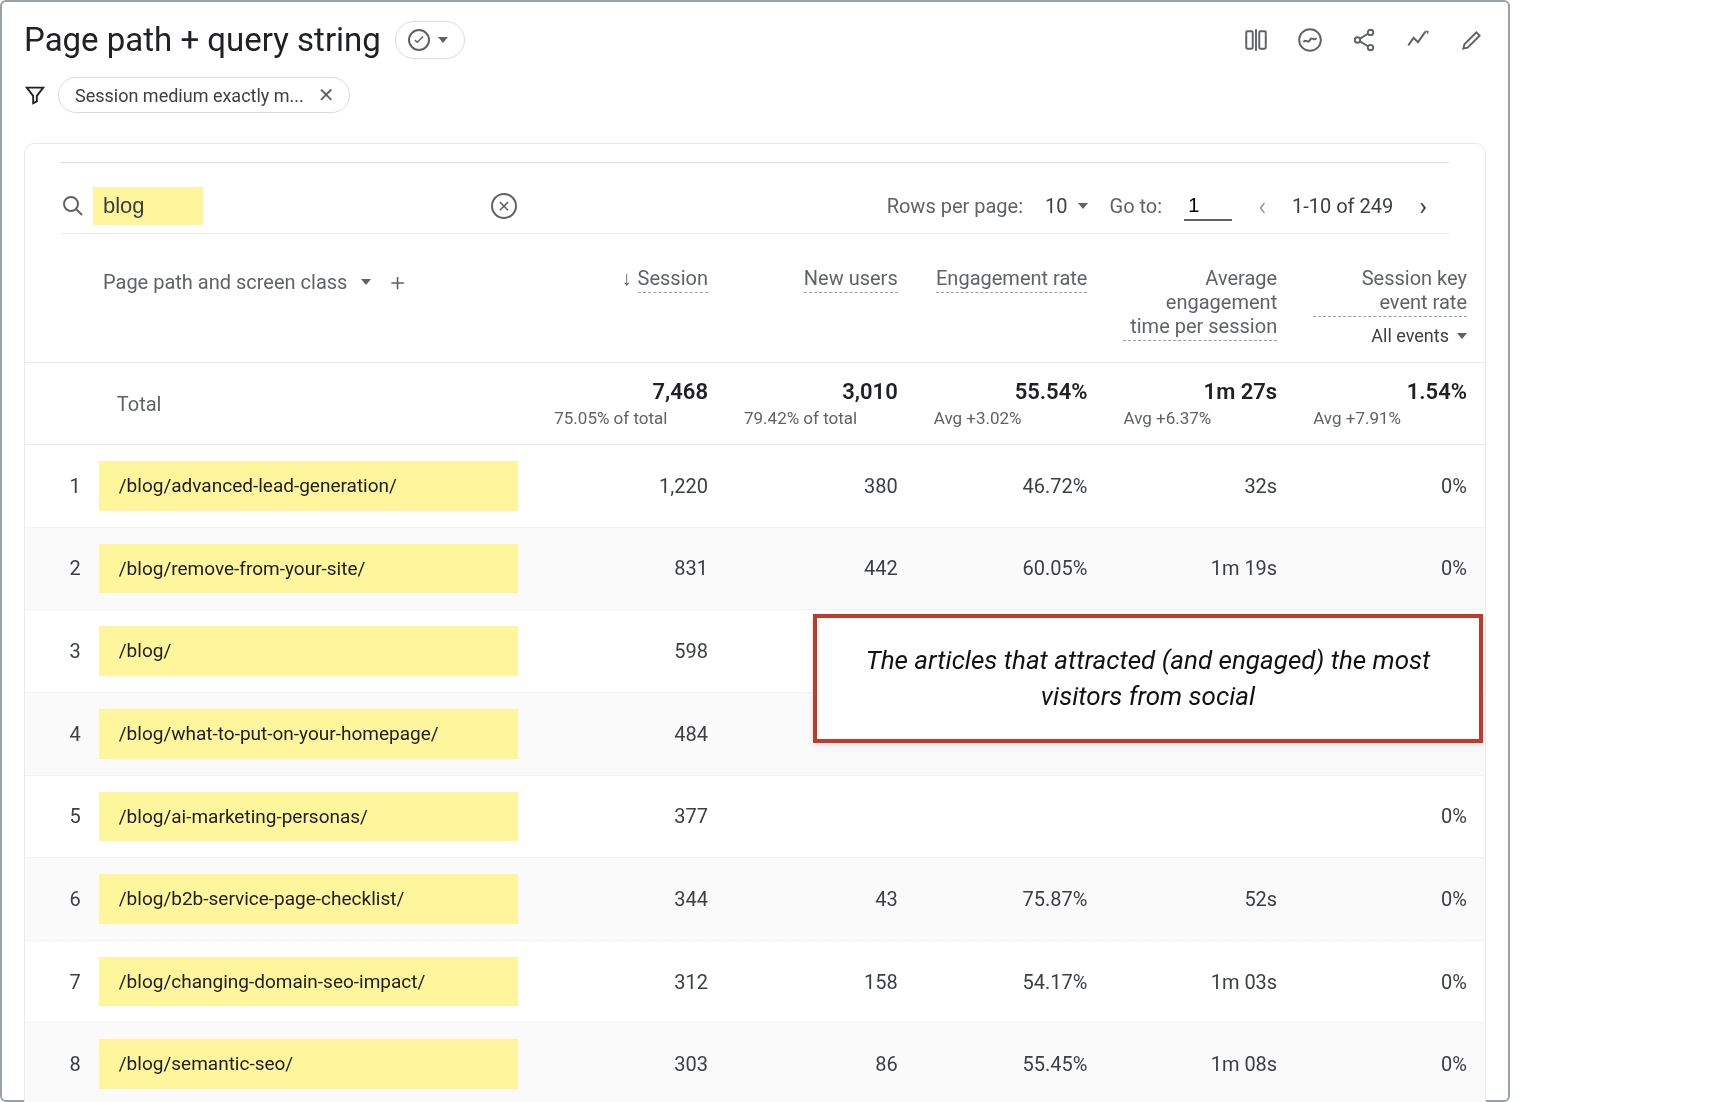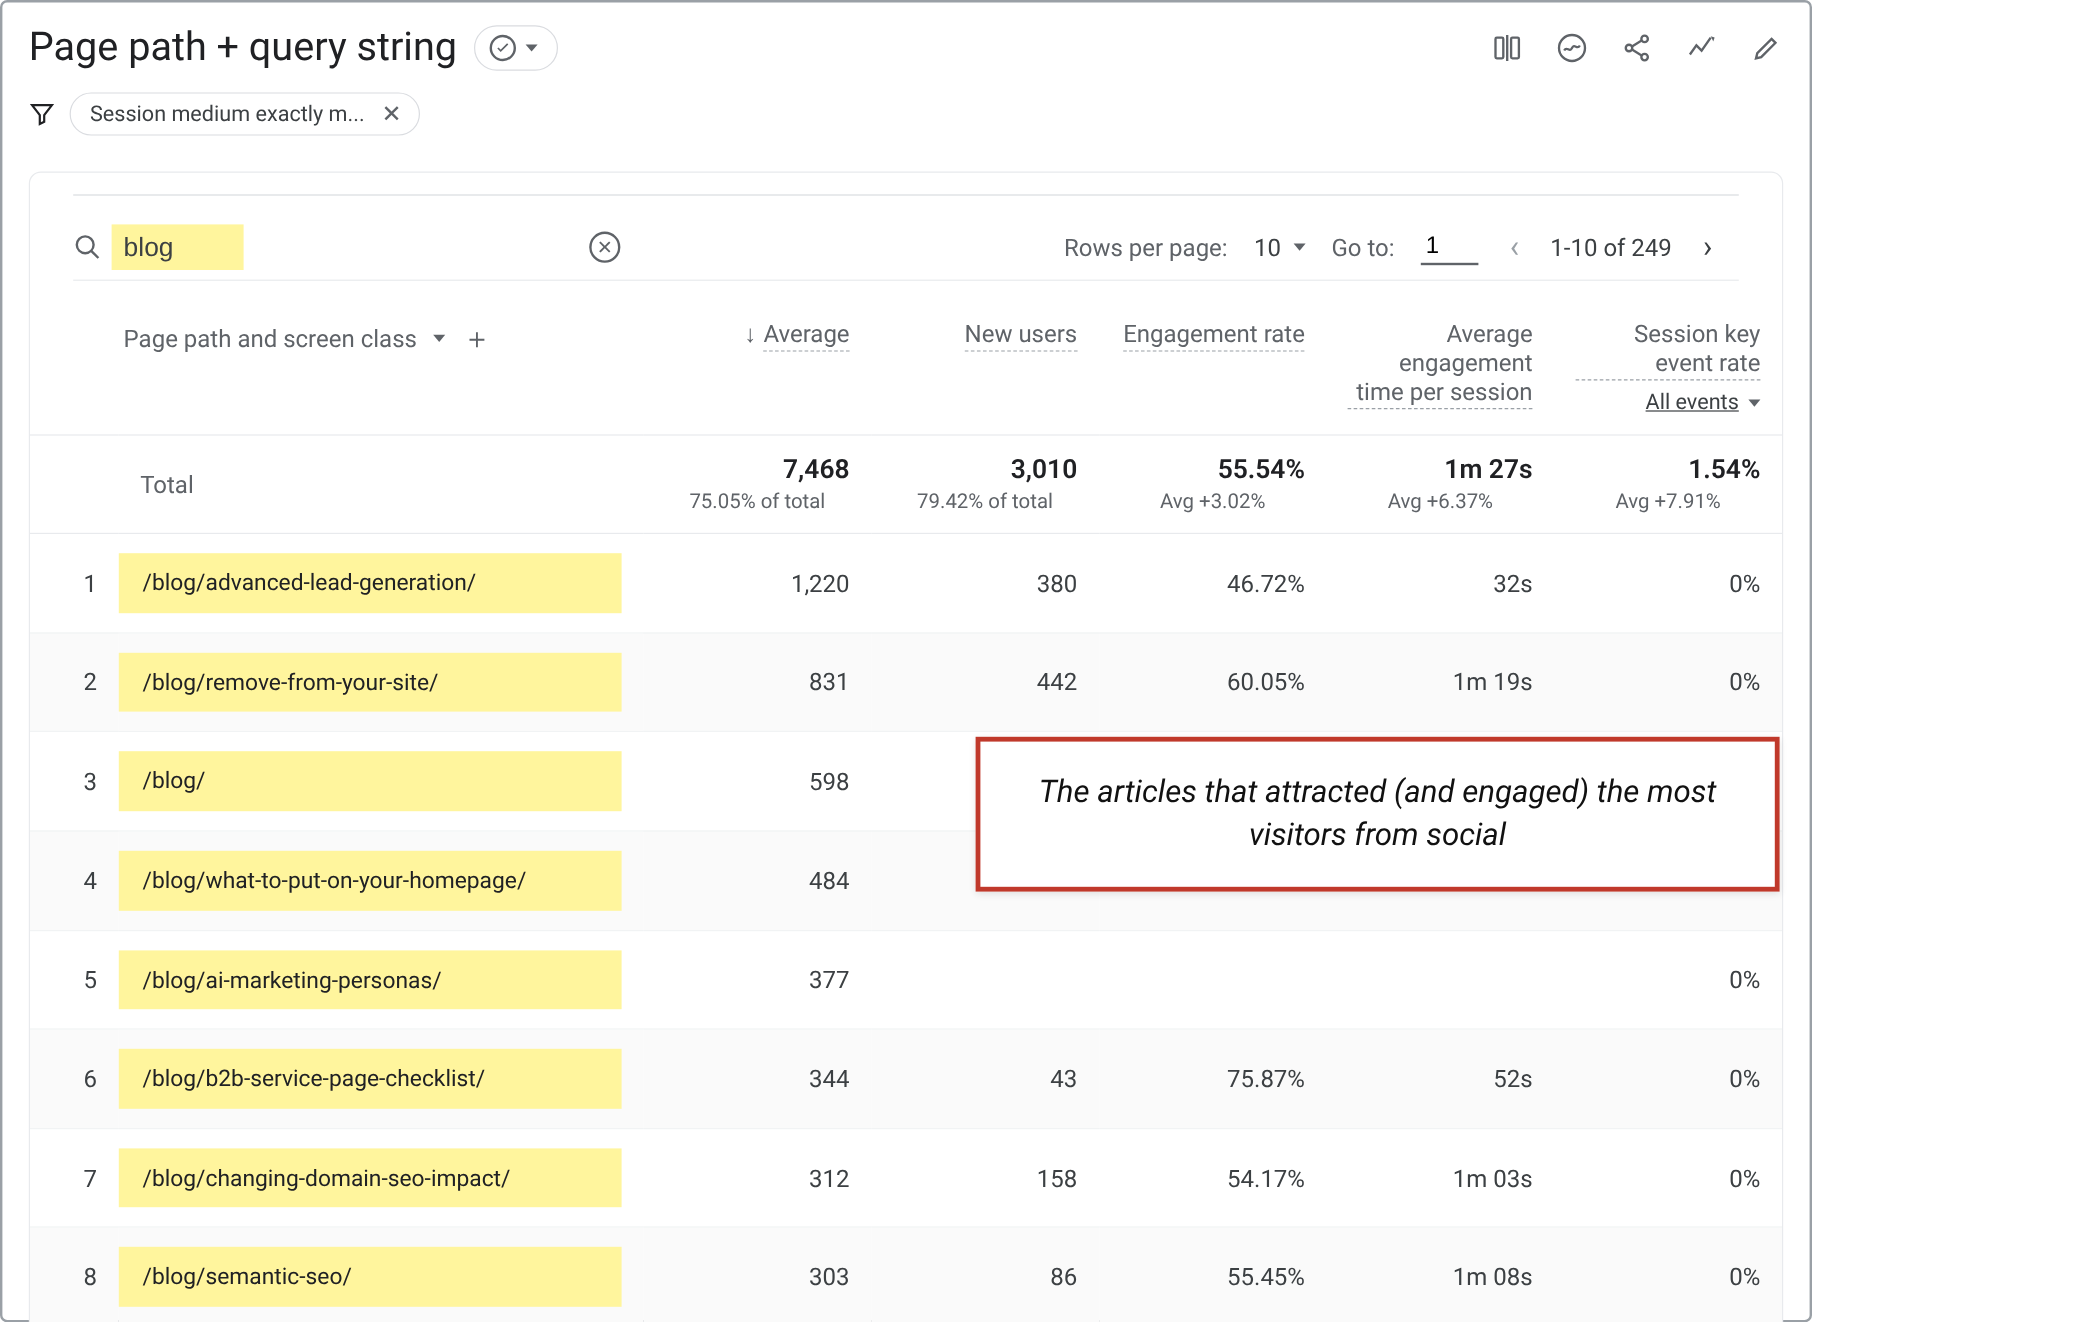--- a/index.html
+++ b/index.html
@@ -93,26 +93,26 @@
     text-align:right; color:#5f6368; font-weight:400; vertical-align:top;
     border-bottom:1px solid #e8eaed;
   }
   .dim-col { text-align:left !important; }
   .dim-header {
     display:flex; align-items:center; gap:14px; color:#5f6368; font-size:20px;
     padding-left:60px;
   }
   .down-arrow { font-size:20px; color:#5f6368; margin-right:6px; }
   .metric-name { border-bottom:1px dashed #9aa0a6; padding-bottom:2px; }
-  .sub-select { display:flex; justify-content:flex-end; align-items:center; gap:8px; margin-top:8px; color:#3c4043; font-size:18px;text-decoration:underline; }
+  .sub-select { display:flex; justify-content:flex-end; align-items:center; gap:8px; margin-top:8px; color:#3c4043; font-size:18px; }
 
   
   .totals td { border-bottom:1px solid #e8eaed; }
   .tot-val { font-size:22px; font-weight:600; color:#202124; text-align:right; display:block; }
-  .tot-sub { font-size:17px; color:#5f6368; text-align:center; display:block; margin-top:4px; }
+  .tot-sub { font-size:17px; color:#5f6368; text-align:left; display:block; margin-top:4px; }
   .tot-label { font-size:20px; color:#5f6368; padding-left:76px; }
 
   
   .row td { border-bottom:1px solid #f1f3f4; }
   .row:nth-child(odd) td { background:#fafafa; }
   .idx { text-align:right; color:#3c4043; width:60px; padding-right:20px; }
   .path-cell { position:relative; padding-left:0 !important; width:400px; }
   .path-hl {
     background:#fff59d; display:block; padding:12px 16px 12px 20px;
     font-size:19px; color:#202124; line-height:1.35;
@@ -240,21 +240,21 @@
       <thead>
         <tr>
           <th colspan="2" class="dim-col">
             <div class="dim-header">
               <span>Page path and screen class</span>
               <span class="caret-down"></span>
               <span class="plus">＋</span>
             </div>
           </th>
           <th>
-            <span class="down-arrow">↓</span><span class="metric-name">Average</span>
+            <span class="down-arrow">↓</span><span class="metric-name">Session</span>
           </th>
           <th><span class="metric-name">New users</span></th>
           <th><span class="metric-name">Engagement rate</span></th>
           <th><span class="metric-name" style="display:inline-block;max-width:160px;">Average engagement time per session</span></th>
           <th>
             <span class="metric-name" style="display:inline-block;max-width:160px;">Session key event rate</span>
             <div class="sub-select">
               <span>All events</span>
               <span class="caret-down"></span>
             </div>

